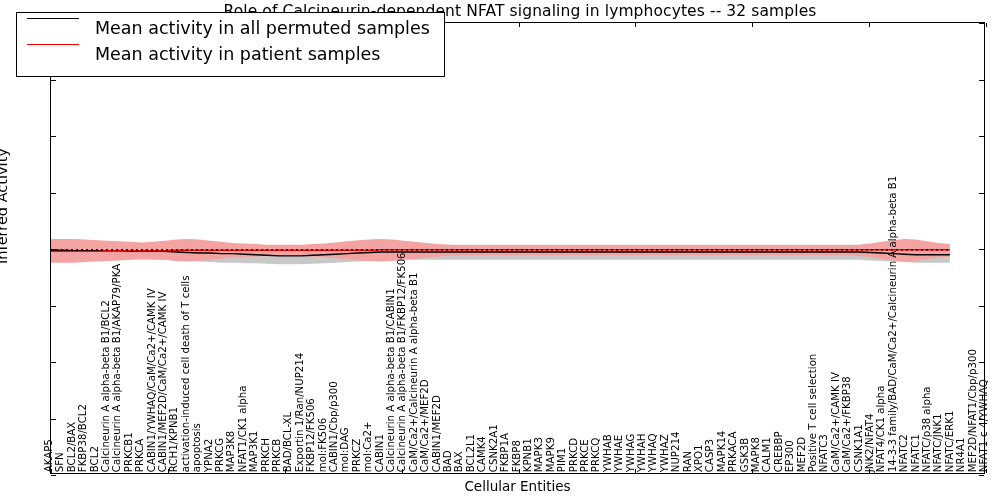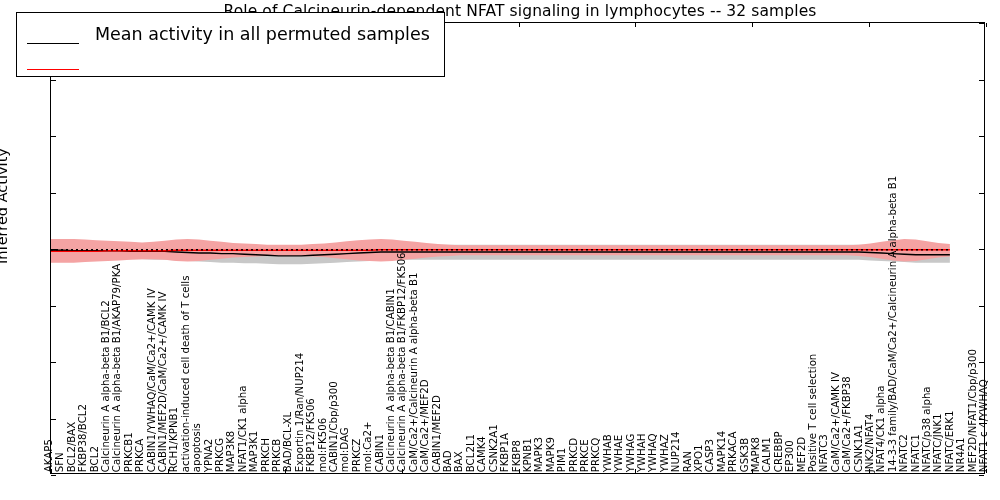--- a/index.html
+++ b/index.html
@@ -26,21 +26,21 @@
   .ytickmark.r{left:auto;right:0;}
 
   
   .xtickmark{position:absolute;bottom:0;width:1px;height:4px;background:#000;}
   .xtickmark.t{bottom:auto;top:0;}
 
   
   #legend{position:absolute;left:16px;top:12px;
           border:1.2px solid #000;background:#fff;padding:5px 14px 6px 10px;
           box-sizing:border-box;}
-  .leg-row{display:flex;align-items:flex-end;height:26px;}
+  .leg-row{display:flex;align-items:flex-start;height:26px;}
   .leg-line{width:52px;height:0;border-top:1.6px solid #000;margin-right:16px;}
   .leg-line.red{border-top-color:#ff0000;}
   .leg-text{font-size:17.5px;white-space:nowrap;}
 
   
   #plot{position:absolute;left:0;top:0;width:100%;height:100%;}
 
   
   #xlabels{position:absolute;left:50px;top:22px;width:935px;height:452px;
            pointer-events:none;}
@@ -50,20 +50,21 @@
 </style>
 </head>
 <body>
 
 <div id="root">
 
   <div id="title">Role of Calcineurin-dependent NFAT signaling in lymphocytes -- 32 samples</div>
 
   <div id="ylabel">Inferred Activity</div>
 
+  <div id="xlabel">Cellular Entities</div>
 
   <div id="yticklabels"></div>
 
   <div id="axes">
     <svg id="plot" viewBox="0 0 935 452" preserveAspectRatio="none">
         <path d="M0.00 220.92 L11.40 220.92 L22.80 220.92 L34.21 221.48 L45.61 221.48 L57.01 221.48 L68.41 221.48 L79.82 221.48 L91.22 221.48 L102.62 220.92 L114.02 220.92 L125.43 220.92 L136.83 220.92 L148.23 221.48 L159.63 222.05 L171.04 222.61 L182.44 223.18 L193.84 223.18 L205.24 223.74 L216.65 224.31 L228.05 224.87 L239.45 224.87 L250.85 224.87 L262.26 224.31 L273.66 223.74 L285.06 223.18 L296.46 222.61 L307.87 222.61 L319.27 222.61 L330.67 222.61 L342.07 222.61 L353.48 222.61 L364.88 222.61 L376.28 222.61 L387.68 222.61 L399.09 222.61 L410.49 222.61 L421.89 222.61 L433.29 222.61 L444.70 222.61 L456.10 222.61 L467.50 222.61 L478.90 222.61 L490.30 222.61 L501.71 222.61 L513.11 222.61 L524.51 222.61 L535.91 222.61 L547.32 222.61 L558.72 222.61 L570.12 222.61 L581.52 222.61 L592.93 222.61 L604.33 222.61 L615.73 222.61 L627.13 222.61 L638.54 222.61 L649.94 222.61 L661.34 222.61 L672.74 222.61 L684.15 222.61 L695.55 222.61 L706.95 222.61 L718.35 222.61 L729.76 222.61 L741.16 222.61 L752.56 222.61 L763.96 222.61 L775.37 222.61 L786.77 222.61 L798.17 222.61 L809.57 222.61 L820.98 222.61 L832.38 223.18 L843.78 223.74 L855.18 224.31 L866.59 224.87 L877.99 224.87 L889.39 224.87 L900.79 224.87 L900.79 240.69 L889.39 240.69 L877.99 240.69 L866.59 240.69 L855.18 240.13 L843.78 239.56 L832.38 239.00 L820.98 238.43 L809.57 237.87 L798.17 237.87 L786.77 237.87 L775.37 237.87 L763.96 237.87 L752.56 237.87 L741.16 237.87 L729.76 237.87 L718.35 237.87 L706.95 237.87 L695.55 237.87 L684.15 237.87 L672.74 237.87 L661.34 237.87 L649.94 237.87 L638.54 237.87 L627.13 237.87 L615.73 237.87 L604.33 237.87 L592.93 237.87 L581.52 237.87 L570.12 237.87 L558.72 237.87 L547.32 237.87 L535.91 237.87 L524.51 237.87 L513.11 237.87 L501.71 237.87 L490.30 237.87 L478.90 237.87 L467.50 237.87 L456.10 237.87 L444.70 237.87 L433.29 237.87 L421.89 237.87 L410.49 237.87 L399.09 237.87 L387.68 237.87 L376.28 237.87 L364.88 237.87 L353.48 237.87 L342.07 237.87 L330.67 238.43 L319.27 239.00 L307.87 239.56 L296.46 240.13 L285.06 240.69 L273.66 241.25 L262.26 241.82 L250.85 242.38 L239.45 242.38 L228.05 242.38 L216.65 241.82 L205.24 241.25 L193.84 241.25 L182.44 240.69 L171.04 240.69 L159.63 240.13 L148.23 239.56 L136.83 239.00 L125.43 238.43 L114.02 237.87 L102.62 237.87 L91.22 237.30 L79.82 237.30 L68.41 237.30 L57.01 237.30 L45.61 237.30 L34.21 237.30 L22.80 237.30 L11.40 237.30 L0.00 237.30 Z" fill="#c8c8c8" stroke="none"></path>
         <path d="M0.00 216.96 L11.40 216.96 L22.80 216.96 L34.21 217.53 L45.61 218.09 L57.01 218.66 L68.41 219.22 L79.82 219.78 L91.22 220.35 L102.62 219.78 L114.02 218.66 L125.43 217.53 L136.83 216.96 L148.23 217.53 L159.63 218.66 L171.04 219.78 L182.44 220.92 L193.84 221.48 L205.24 222.05 L216.65 222.61 L228.05 222.61 L239.45 222.61 L250.85 222.61 L262.26 222.05 L273.66 221.48 L285.06 220.35 L296.46 219.22 L307.87 218.09 L319.27 217.53 L330.67 216.96 L342.07 217.53 L353.48 218.66 L364.88 219.78 L376.28 220.92 L387.68 222.05 L399.09 222.61 L410.49 223.18 L421.89 223.18 L433.29 223.18 L444.70 223.18 L456.10 223.18 L467.50 223.18 L478.90 223.18 L490.30 223.18 L501.71 223.18 L513.11 223.18 L524.51 223.18 L535.91 223.18 L547.32 223.18 L558.72 223.18 L570.12 223.18 L581.52 223.18 L592.93 223.18 L604.33 223.18 L615.73 223.18 L627.13 223.18 L638.54 223.18 L649.94 223.18 L661.34 223.18 L672.74 223.18 L684.15 223.18 L695.55 223.18 L706.95 223.18 L718.35 223.18 L729.76 223.18 L741.16 223.18 L752.56 223.18 L763.96 223.18 L775.37 223.18 L786.77 223.18 L798.17 223.18 L809.57 222.61 L820.98 221.48 L832.38 219.78 L843.78 218.09 L855.18 216.96 L866.59 217.53 L877.99 219.22 L889.39 220.92 L900.79 222.05 L900.79 234.48 L889.39 235.60 L877.99 237.30 L866.59 239.00 L855.18 239.56 L843.78 238.43 L832.38 236.74 L820.98 235.04 L809.57 233.91 L798.17 233.34 L786.77 233.34 L775.37 233.34 L763.96 233.34 L752.56 233.34 L741.16 233.34 L729.76 233.34 L718.35 233.34 L706.95 233.34 L695.55 233.34 L684.15 233.34 L672.74 233.34 L661.34 233.34 L649.94 233.34 L638.54 233.34 L627.13 233.34 L615.73 233.34 L604.33 233.34 L592.93 233.34 L581.52 233.34 L570.12 233.34 L558.72 233.34 L547.32 233.34 L535.91 233.34 L524.51 233.34 L513.11 233.34 L501.71 233.34 L490.30 233.34 L478.90 233.34 L467.50 233.34 L456.10 233.34 L444.70 233.34 L433.29 233.34 L421.89 233.34 L410.49 233.34 L399.09 233.91 L387.68 234.48 L376.28 235.60 L364.88 236.74 L353.48 237.87 L342.07 239.00 L330.67 239.56 L319.27 239.00 L307.87 238.43 L296.46 237.30 L285.06 236.17 L273.66 235.04 L262.26 234.48 L250.85 233.91 L239.45 233.91 L228.05 233.91 L216.65 233.91 L205.24 234.48 L193.84 235.04 L182.44 235.60 L171.04 236.74 L159.63 237.87 L148.23 239.00 L136.83 239.56 L125.43 239.00 L114.02 237.87 L102.62 237.30 L91.22 237.30 L79.82 237.87 L68.41 238.43 L57.01 239.00 L45.61 239.56 L34.21 240.13 L22.80 240.69 L11.40 240.69 L0.00 240.69 Z" fill="#f4a3a3" stroke="none"></path>
         <path d="M0.00 228.26 L11.40 228.26 L22.80 228.82 L34.21 228.82 L45.61 228.82 L57.01 228.82 L68.41 228.82 L79.82 229.39 L91.22 229.39 L102.62 229.39 L114.02 229.39 L125.43 229.96 L136.83 230.52 L148.23 231.08 L159.63 231.08 L171.04 231.65 L182.44 231.65 L193.84 232.22 L205.24 232.78 L216.65 233.34 L228.05 233.91 L239.45 233.91 L250.85 233.91 L262.26 233.34 L273.66 232.78 L285.06 232.22 L296.46 231.65 L307.87 231.08 L319.27 230.52 L330.67 229.96 L342.07 229.96 L353.48 229.96 L364.88 229.96 L376.28 229.96 L387.68 229.96 L399.09 229.96 L410.49 229.96 L421.89 229.96 L433.29 229.96 L444.70 229.96 L456.10 229.96 L467.50 229.96 L478.90 229.96 L490.30 229.96 L501.71 229.96 L513.11 229.96 L524.51 229.96 L535.91 229.96 L547.32 229.96 L558.72 229.96 L570.12 229.96 L581.52 229.96 L592.93 229.96 L604.33 229.96 L615.73 229.96 L627.13 229.96 L638.54 229.96 L649.94 229.96 L661.34 229.96 L672.74 229.96 L684.15 229.96 L695.55 229.96 L706.95 229.96 L718.35 229.96 L729.76 229.96 L741.16 229.96 L752.56 229.96 L763.96 229.96 L775.37 229.96 L786.77 229.96 L798.17 229.96 L809.57 229.96 L820.98 230.52 L832.38 231.08 L843.78 231.65 L855.18 232.22 L866.59 232.78 L877.99 232.78 L889.39 232.78 L900.79 232.78 " fill="none" stroke="#000000" stroke-width="1.4" vector-effect="non-scaling-stroke"></path>
         <path d="M0.00 229.39 L11.40 229.39 L22.80 229.39 L34.21 229.39 L45.61 229.39 L57.01 228.82 L68.41 228.82 L79.82 228.82 L91.22 228.82 L102.62 228.82 L114.02 228.82 L125.43 228.26 L136.83 228.26 L148.23 228.26 L159.63 228.26 L171.04 228.26 L182.44 228.26 L193.84 228.26 L205.24 228.26 L216.65 228.26 L228.05 228.26 L239.45 228.26 L250.85 228.26 L262.26 228.26 L273.66 228.26 L285.06 228.26 L296.46 228.26 L307.87 228.26 L319.27 228.26 L330.67 227.70 L342.07 227.70 L353.48 227.70 L364.88 227.70 L376.28 227.70 L387.68 227.70 L399.09 227.70 L410.49 227.70 L421.89 227.70 L433.29 227.70 L444.70 227.70 L456.10 227.70 L467.50 227.70 L478.90 227.70 L490.30 227.70 L501.71 227.70 L513.11 227.70 L524.51 227.70 L535.91 227.70 L547.32 227.70 L558.72 227.70 L570.12 227.70 L581.52 227.70 L592.93 227.70 L604.33 227.70 L615.73 227.70 L627.13 227.70 L638.54 227.70 L649.94 227.70 L661.34 227.70 L672.74 227.70 L684.15 227.70 L695.55 227.70 L706.95 227.70 L718.35 227.70 L729.76 227.70 L741.16 227.70 L752.56 227.70 L763.96 227.70 L775.37 227.70 L786.77 227.70 L798.17 227.70 L809.57 227.70 L820.98 227.70 L832.38 227.70 L843.78 227.70 L855.18 227.70 L866.59 227.70 L877.99 227.70 L889.39 227.70 L900.79 227.70 " fill="none" stroke="#ff0000" stroke-width="1.4" vector-effect="non-scaling-stroke"></path>
         <path d="M0.00 227.70 L11.40 227.70 L22.80 227.70 L34.21 227.70 L45.61 227.70 L57.01 227.70 L68.41 227.70 L79.82 227.70 L91.22 227.70 L102.62 227.70 L114.02 227.70 L125.43 227.70 L136.83 227.70 L148.23 227.70 L159.63 227.70 L171.04 227.70 L182.44 227.70 L193.84 227.70 L205.24 227.70 L216.65 227.70 L228.05 227.70 L239.45 227.70 L250.85 227.70 L262.26 227.70 L273.66 227.70 L285.06 227.70 L296.46 227.70 L307.87 227.70 L319.27 227.70 L330.67 227.70 L342.07 227.70 L353.48 227.70 L364.88 227.70 L376.28 227.70 L387.68 227.70 L399.09 227.70 L410.49 227.70 L421.89 227.70 L433.29 227.70 L444.70 227.70 L456.10 227.70 L467.50 227.70 L478.90 227.70 L490.30 227.70 L501.71 227.70 L513.11 227.70 L524.51 227.70 L535.91 227.70 L547.32 227.70 L558.72 227.70 L570.12 227.70 L581.52 227.70 L592.93 227.70 L604.33 227.70 L615.73 227.70 L627.13 227.70 L638.54 227.70 L649.94 227.70 L661.34 227.70 L672.74 227.70 L684.15 227.70 L695.55 227.70 L706.95 227.70 L718.35 227.70 L729.76 227.70 L741.16 227.70 L752.56 227.70 L763.96 227.70 L775.37 227.70 L786.77 227.70 L798.17 227.70 L809.57 227.70 L820.98 227.70 L832.38 227.70 L843.78 227.70 L855.18 227.70 L866.59 227.70 L877.99 227.70 L889.39 227.70 L900.79 227.70 " fill="none" stroke="#000000" stroke-width="1.4" vector-effect="non-scaling-stroke" stroke-dasharray="2 3"></path>
@@ -192,16 +193,17 @@
       <div class="xl" style="left: 936px;">NFAT1-c-4/YWHAQ</div>
     </div>
 
   <div id="legend">
     <div class="leg-row">
       <span class="leg-line"></span>
       <span class="leg-text">Mean activity in all permuted samples</span>
     </div>
     <div class="leg-row">
       <span class="leg-line red"></span>
+      <span class="leg-text">Mean activity in patient samples</span>
     </div>
   </div>
 
 </div>
 
 </body></html>

